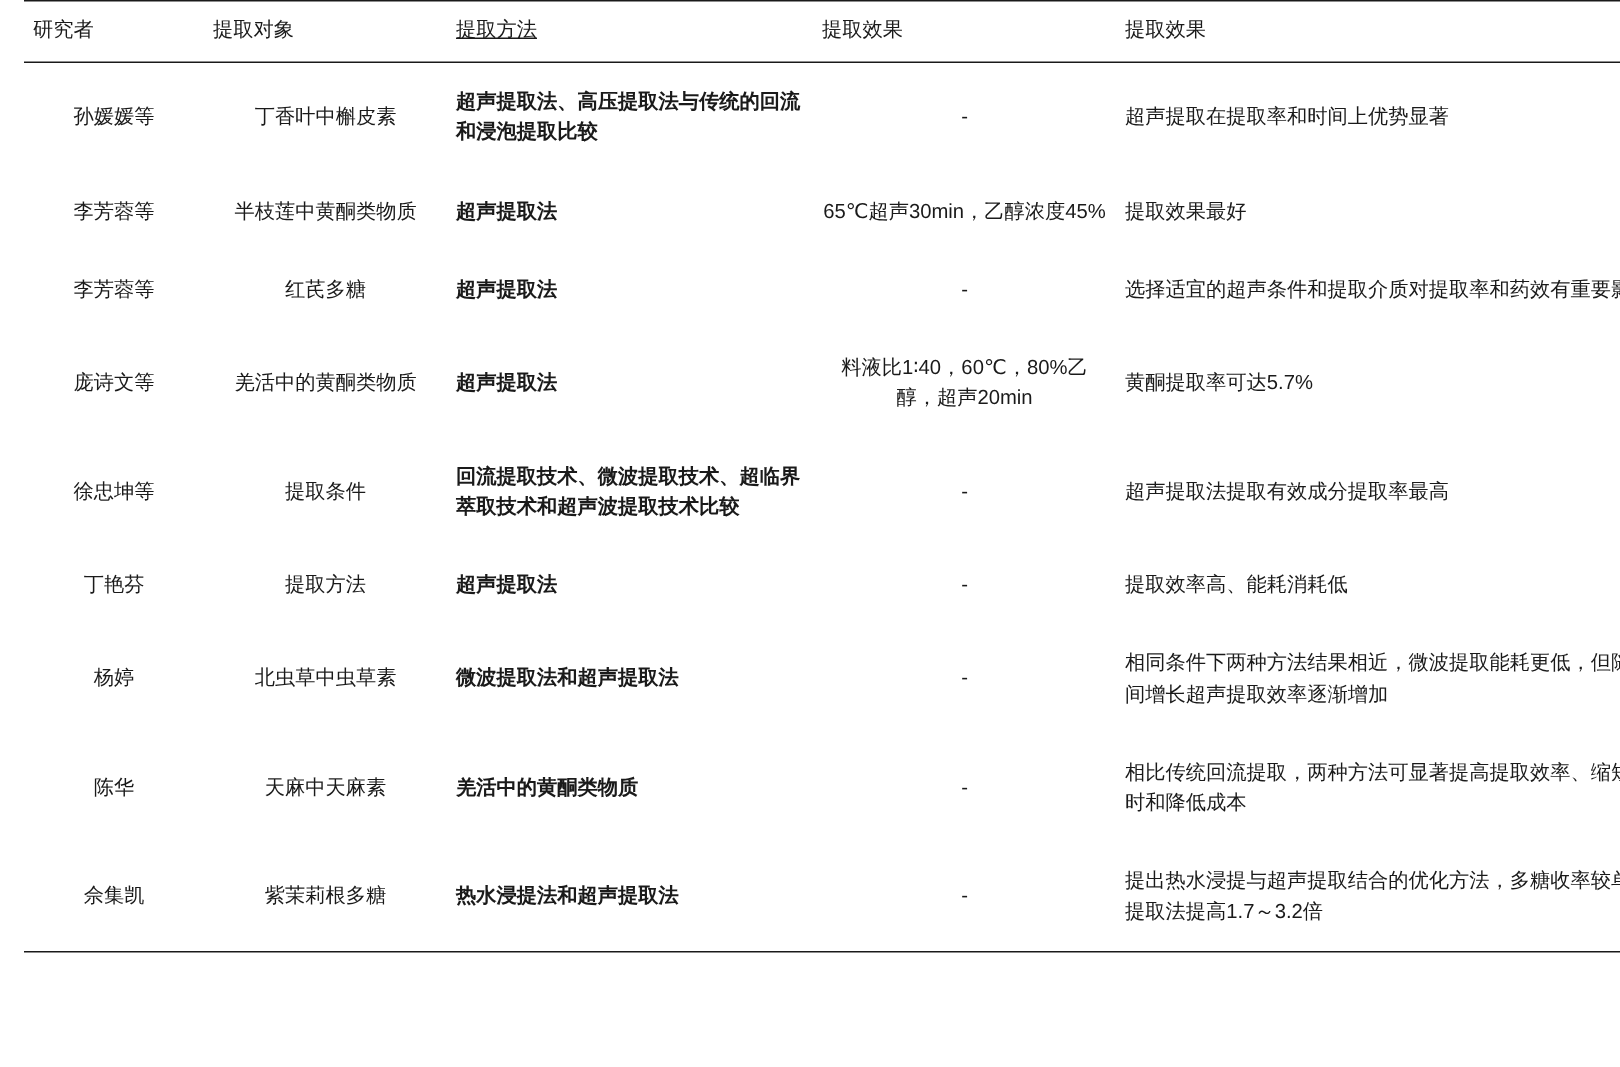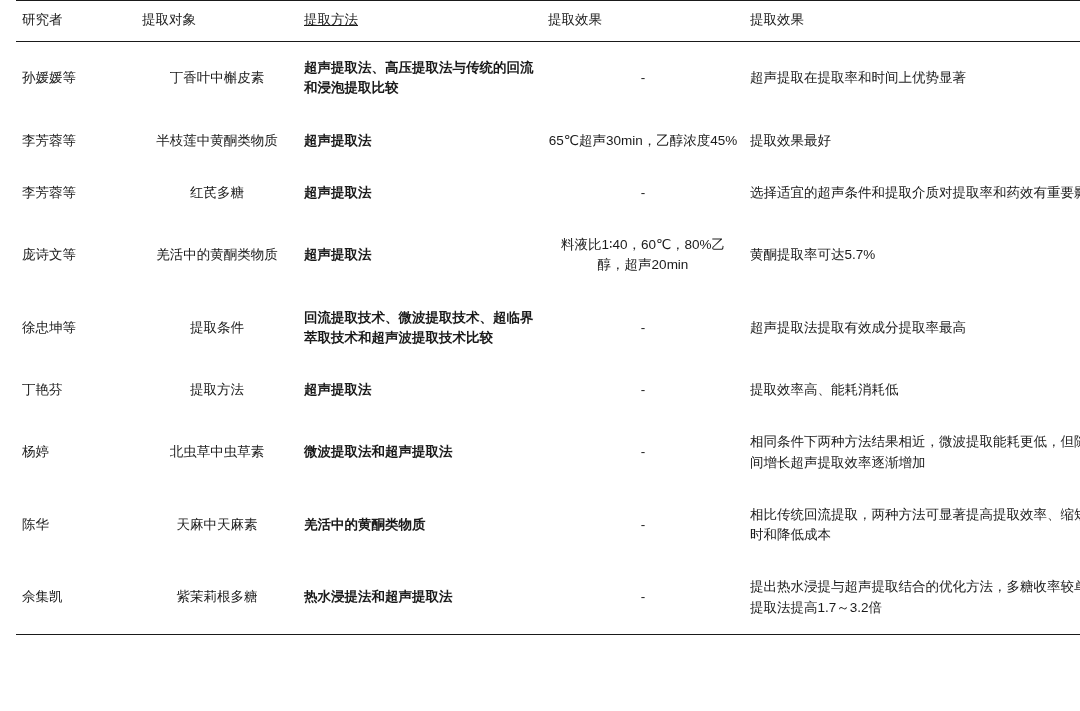--- a/index.html
+++ b/index.html
@@ -37,21 +37,21 @@
     white-space: nowrap;
   }
   table.data-table tbody td {
     padding: 16px 6px;
     vertical-align: middle;
     line-height: 1.5;
   }
   tbody tr:last-child td {
     border-bottom: 1.6px solid #1a1a1a;
   }
-  .col-researcher { width: 108px; }
+  .col-researcher { width: 108px; text-align: center; }
   .col-target     { width: 150px; text-align: center; margin-left: 36px; }
   .col-method     { width: 232px; text-align: left; }
   .col-condition  { width: 190px; text-align: center; }
   .col-effect     { width: 352px; text-align: left; }
 
   thead th.col-researcher { text-align: center; }
   thead th.col-target     { text-align: center; }
   thead th.col-method     { text-align: left; padding-left: 8px; text-decoration: underline; }
   thead th.col-condition  { text-align: center; }
   thead th.col-effect     { text-align: left; padding-left: 8px; }

